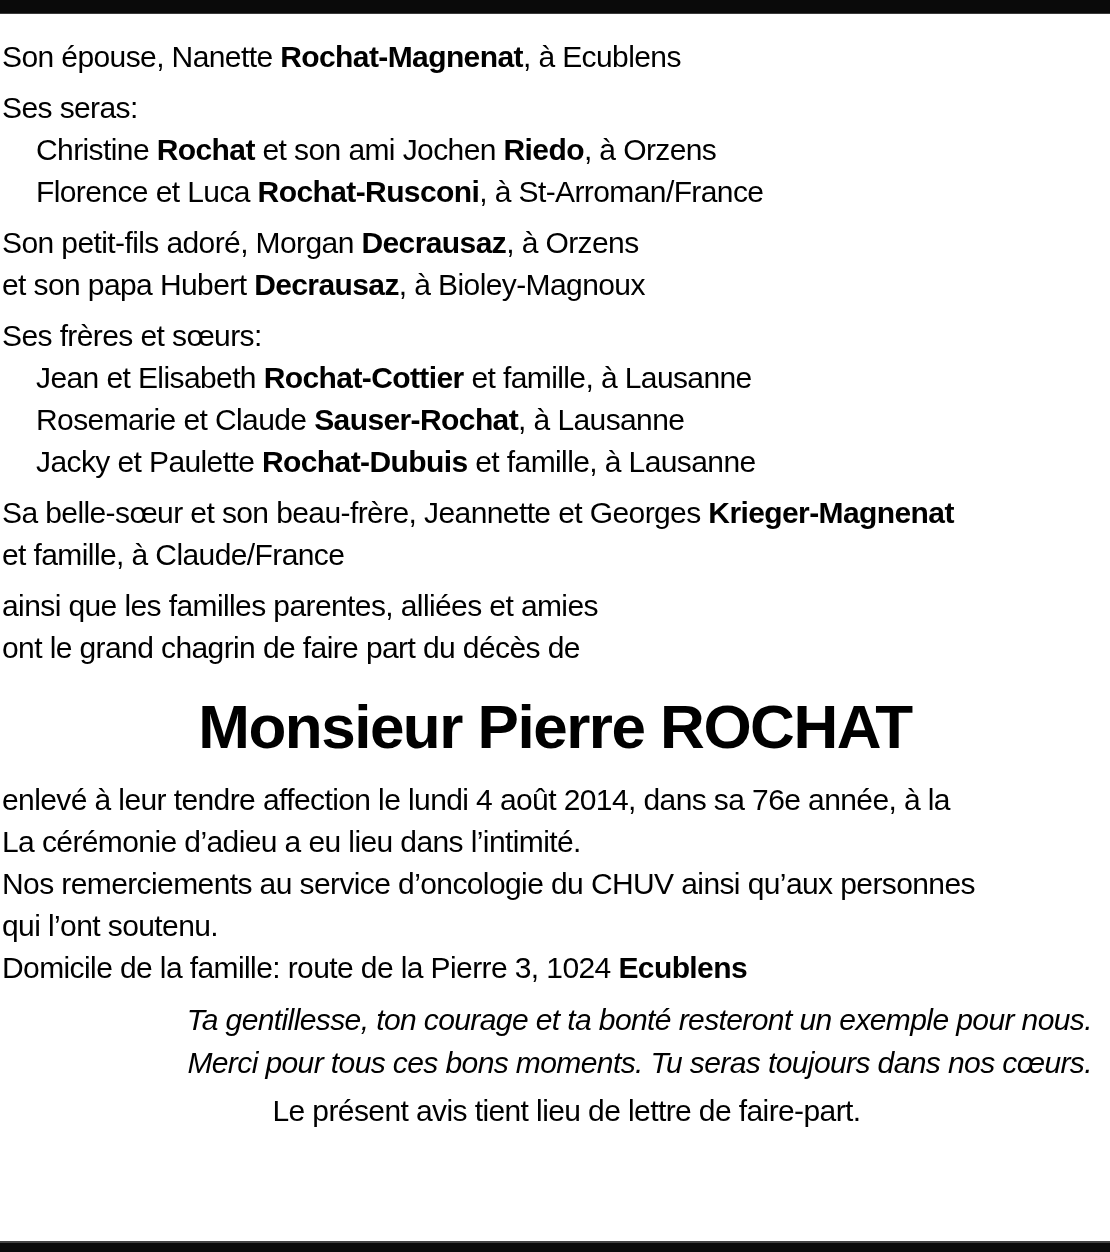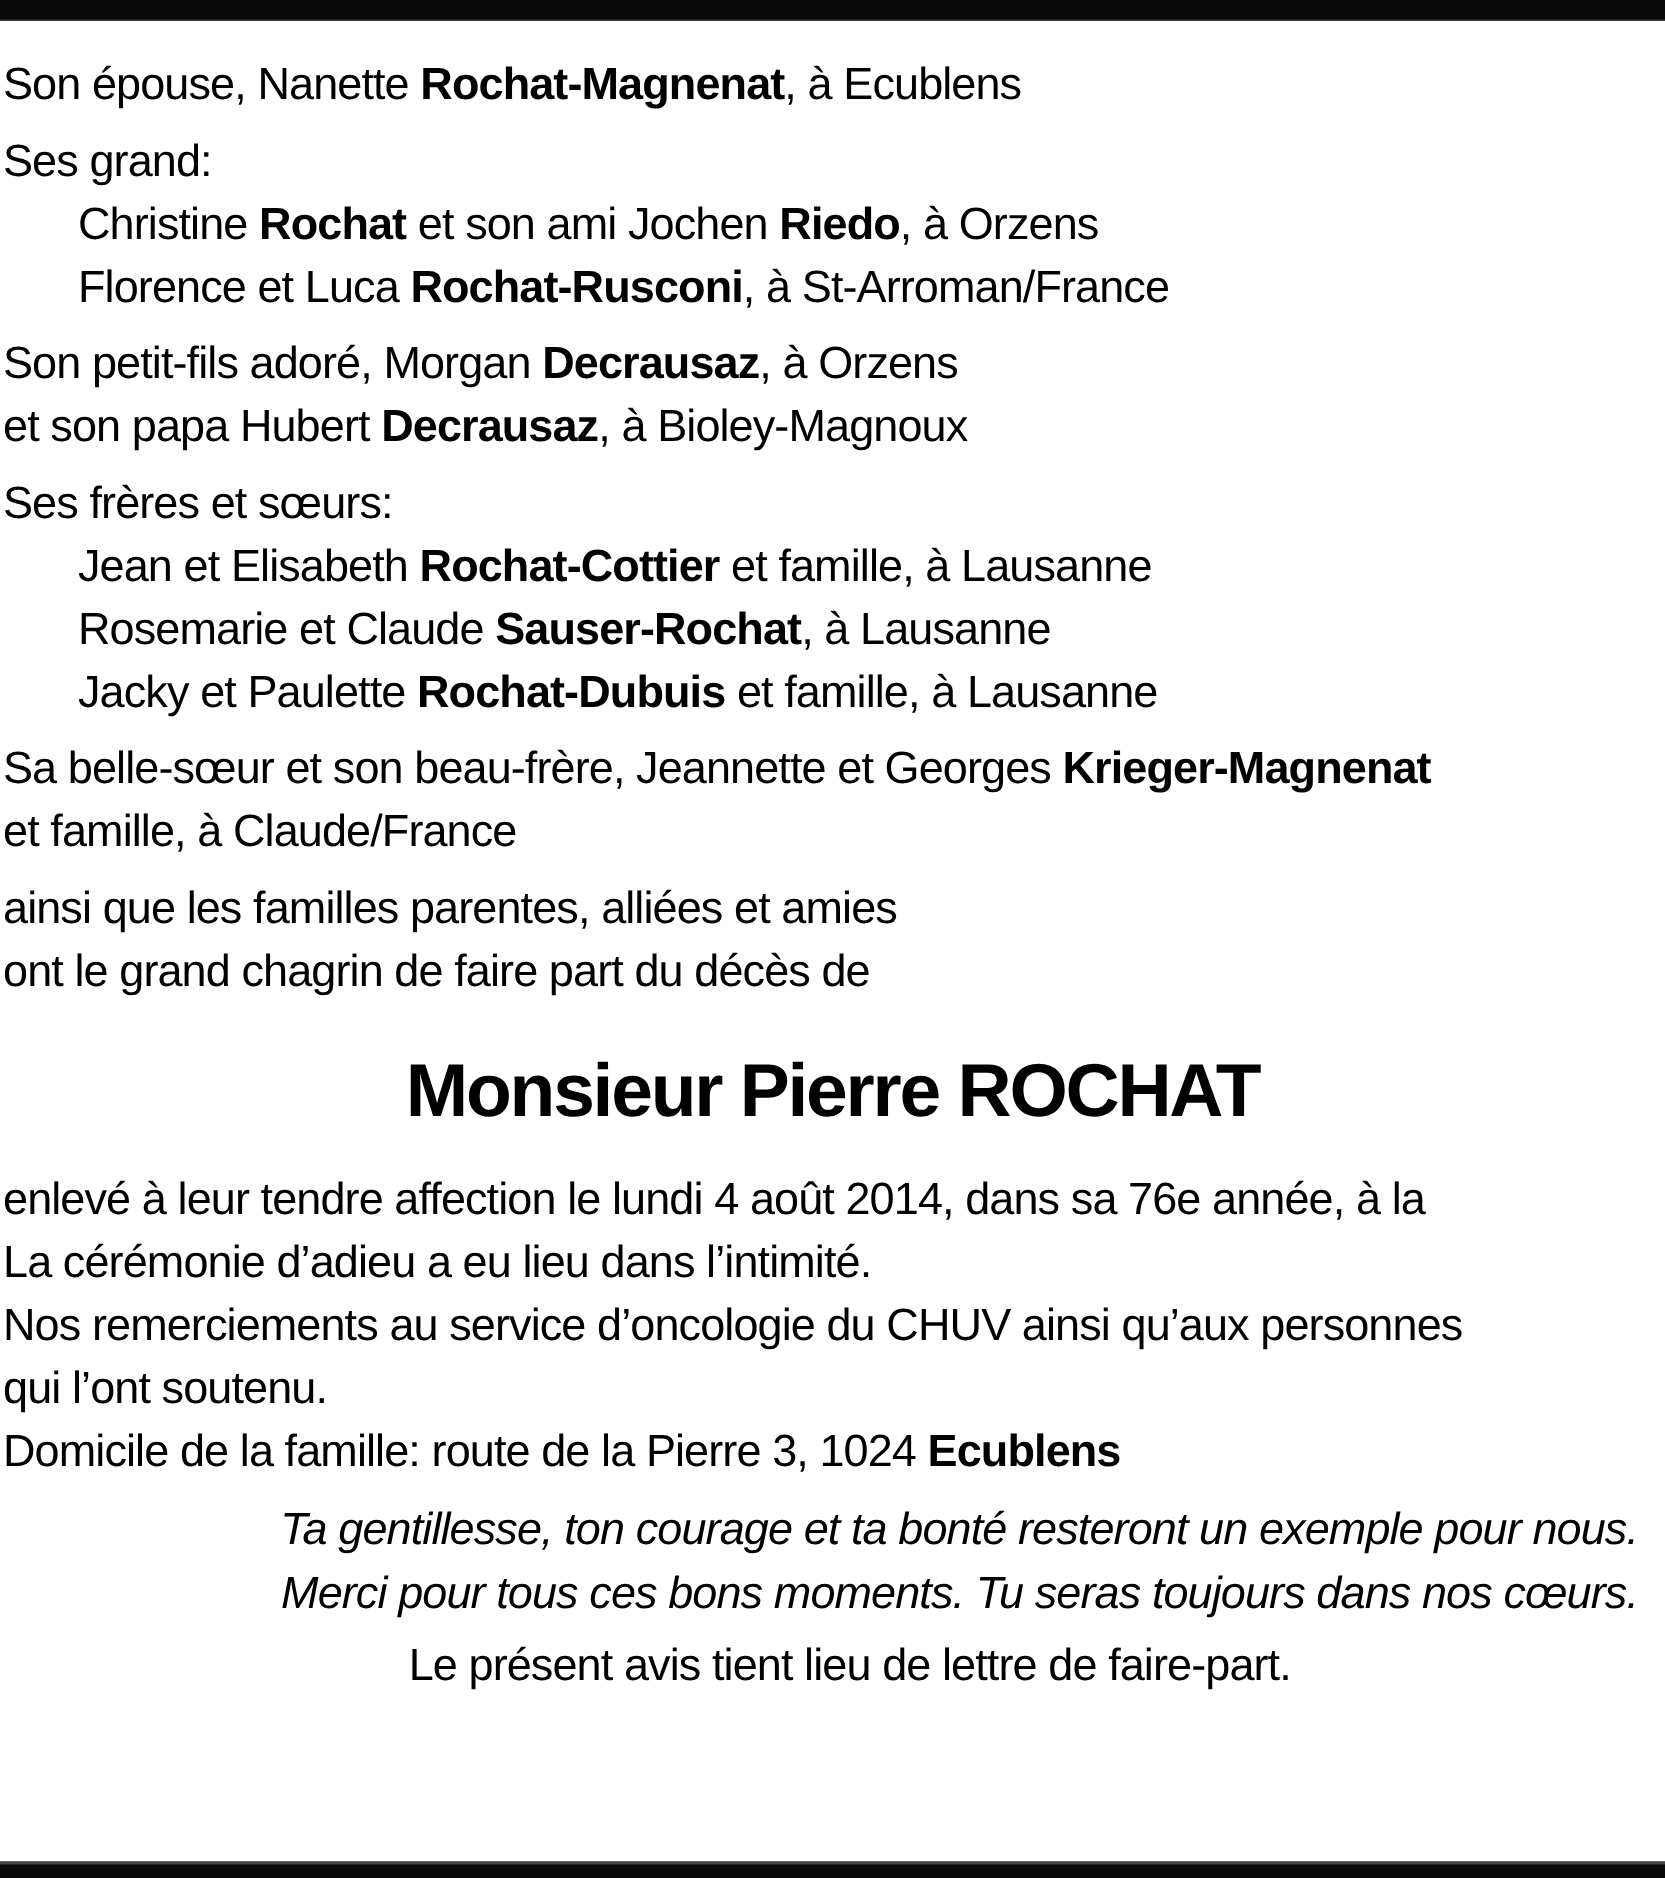--- a/index.html
+++ b/index.html
@@ -39,26 +39,26 @@
   .line {
     font-size: 30px;
     line-height: 42px;
     letter-spacing: -0.6px;
     white-space: nowrap;
     font-weight: 400;
   }
   .line .b { font-weight: 700; }
   .line .i { font-style: italic; }
   .base   { text-align: left; padding-left: 2px; }
-  .indent { text-align: left; padding-left: 52px; }
+  .indent { text-align: left; padding-left: 36px; }
   .para    { margin-top: 9px; }
   .para-sm { margin-top: 5px; }
   .title {
     text-align: center;
-    font-size: 50px;
+    font-size: 62px;
     line-height: 84px;
     letter-spacing: -1.5px;
     margin-top: 16px;
     margin-bottom: 10px;
     padding-left: 0;
   }
   .quote {
     text-align: right;
     font-style: italic;
     line-height: 43px;
@@ -70,21 +70,21 @@
     padding-left: 23px;
   }
 </style>
 </head>
 <body style="background: rgb(255, 255, 255); color: rgb(0, 0, 0);">
 
 <div class="page">
   <div class="rule-top" style="background: rgb(10, 10, 10);"></div>
   <div class="notice-body" id="notice-body">
       <div class="line base"><span>Son épouse, Nanette </span><span class="b">Rochat-Magnenat</span><span>, à Ecublens</span></div>
-      <div class="line base para"><span>Ses grand:</span></div>
+      <div class="line base para"><span>Ses seras:</span></div>
       <div class="line indent"><span>Christine </span><span class="b">Rochat</span><span> et son ami Jochen </span><span class="b">Riedo</span><span>, à Orzens</span></div>
       <div class="line indent"><span>Florence et Luca </span><span class="b">Rochat-Rusconi</span><span>, à St-Arroman/France</span></div>
       <div class="line base para"><span>Son petit-fils adoré, Morgan </span><span class="b">Decrausaz</span><span>, à Orzens</span></div>
       <div class="line base"><span>et son papa Hubert </span><span class="b">Decrausaz</span><span>, à Bioley-Magnoux</span></div>
       <div class="line base para"><span>Ses frères et sœurs:</span></div>
       <div class="line indent"><span>Jean et Elisabeth </span><span class="b">Rochat-Cottier</span><span> et famille, à Lausanne</span></div>
       <div class="line indent"><span>Rosemarie et Claude </span><span class="b">Sauser-Rochat</span><span>, à Lausanne</span></div>
       <div class="line indent"><span>Jacky et Paulette </span><span class="b">Rochat-Dubuis</span><span> et famille, à Lausanne</span></div>
       <div class="line base para"><span>Sa belle-sœur et son beau-frère, Jeannette et Georges </span><span class="b">Krieger-Magnenat</span></div>
       <div class="line base"><span>et famille, à Claude/France</span></div>

